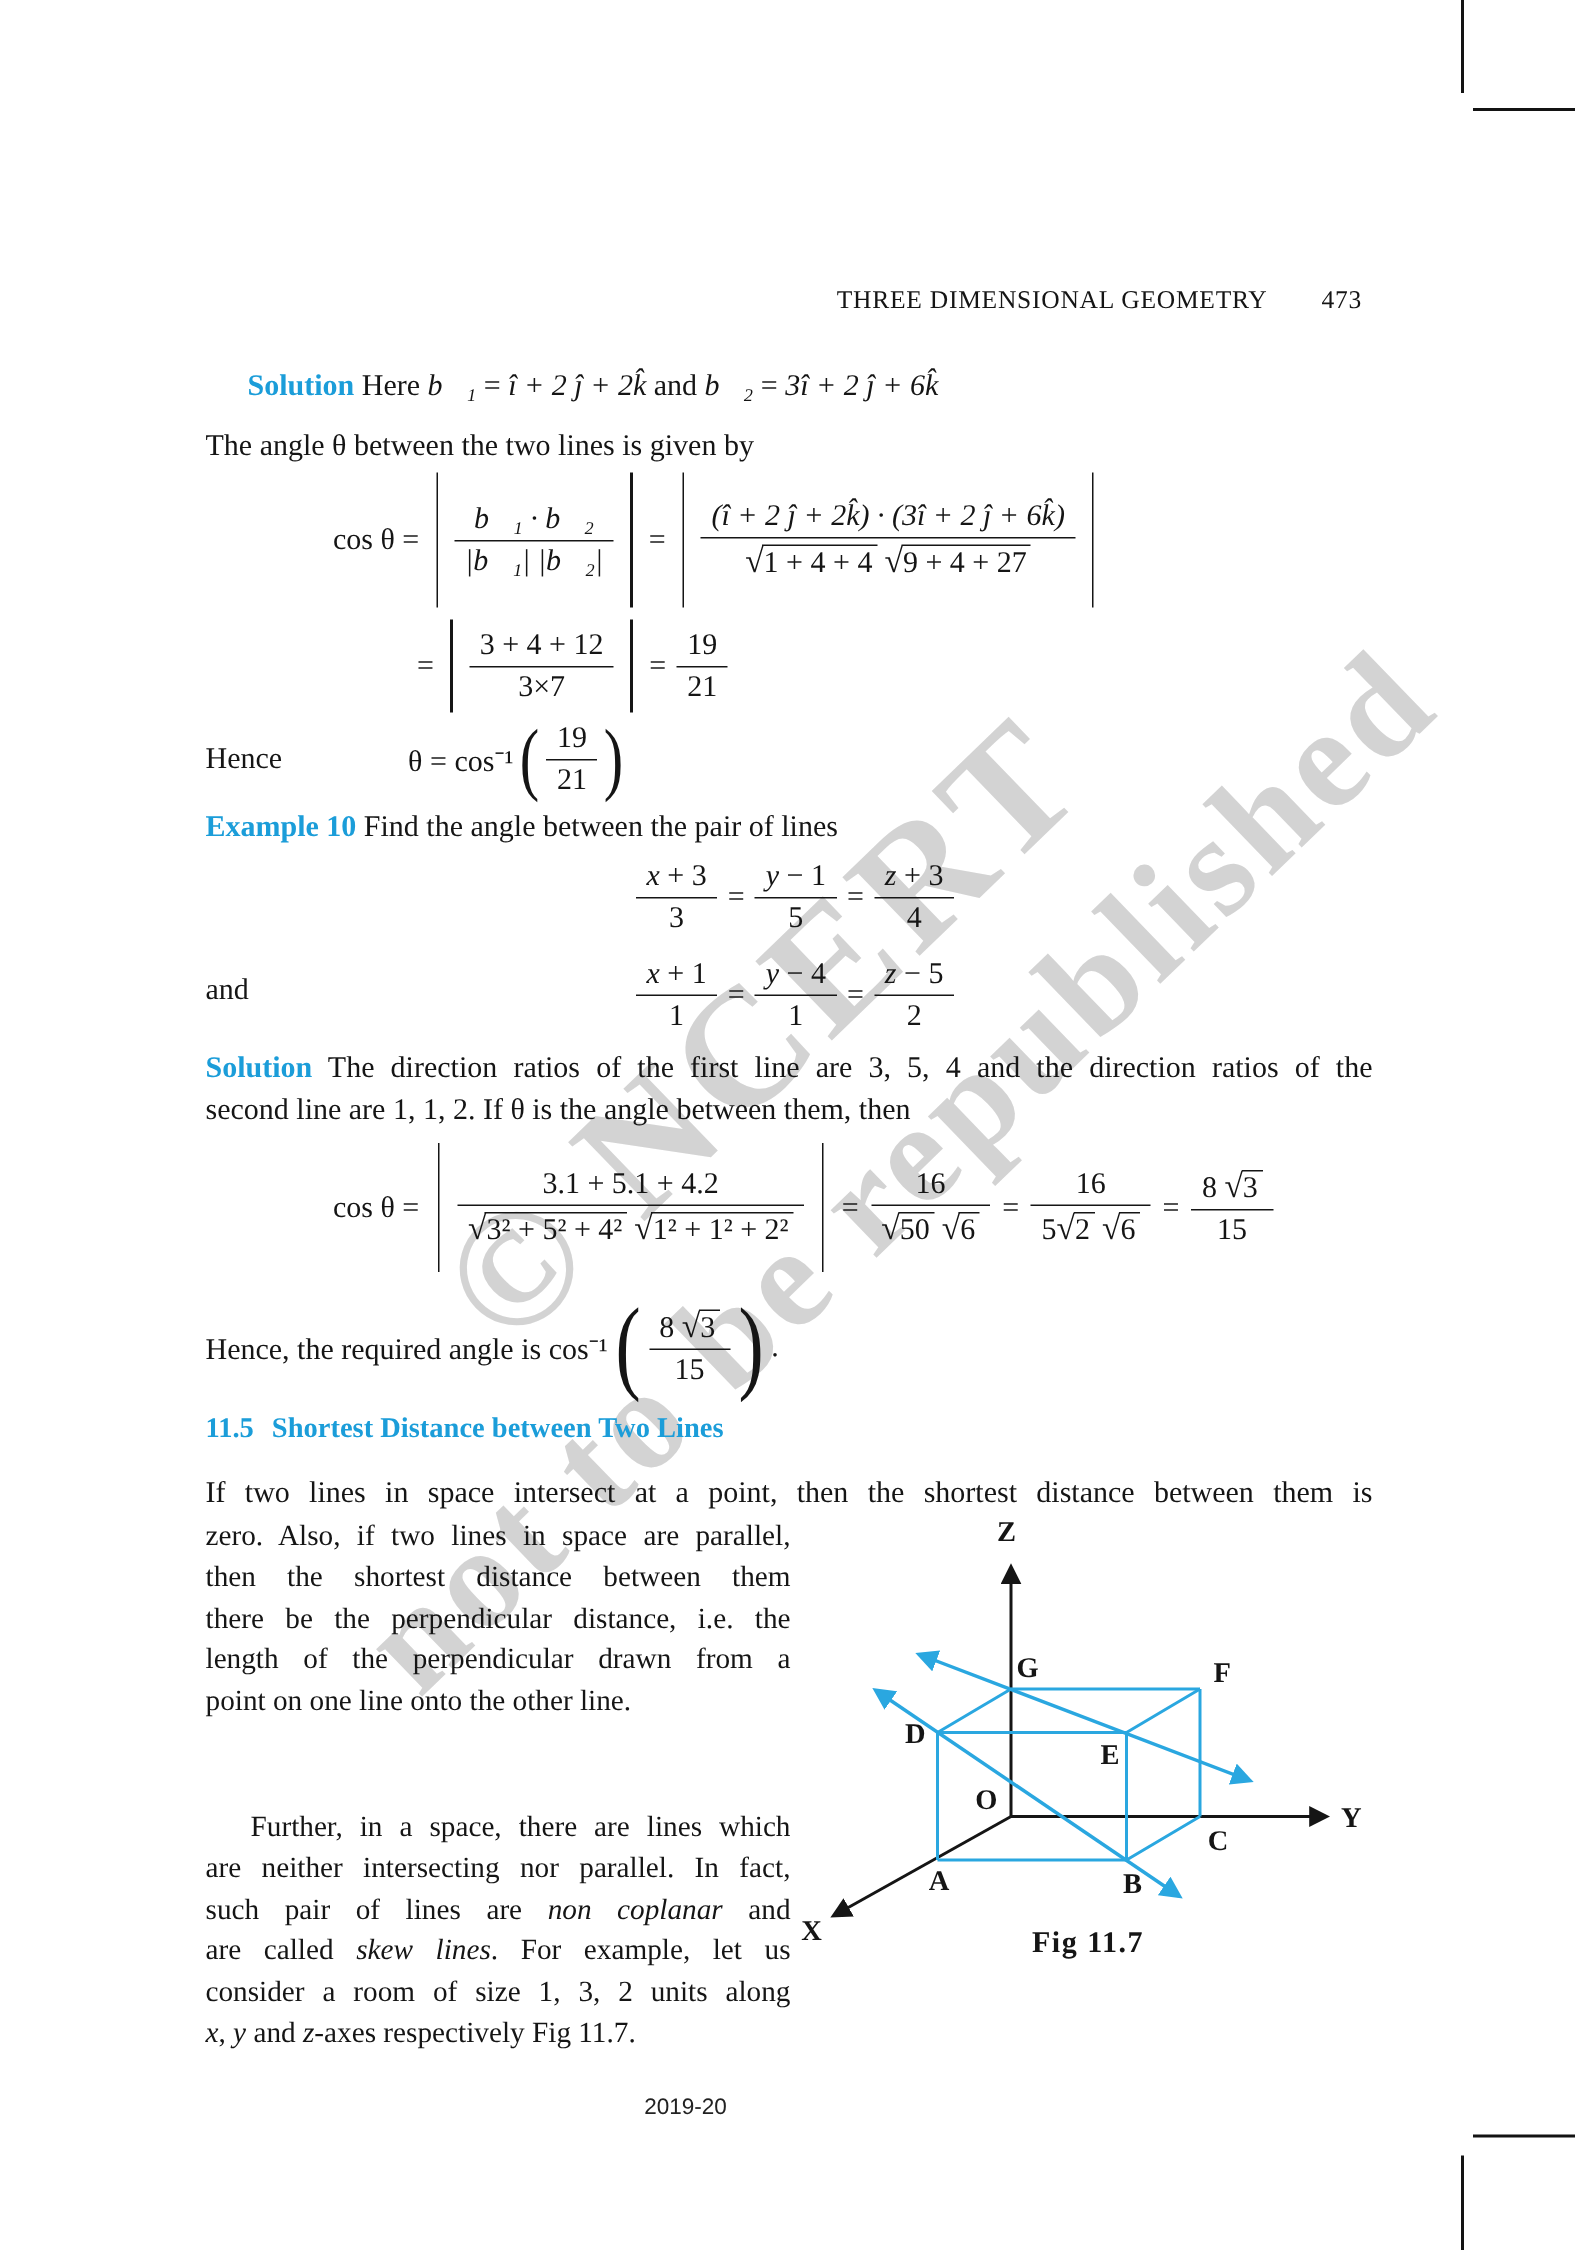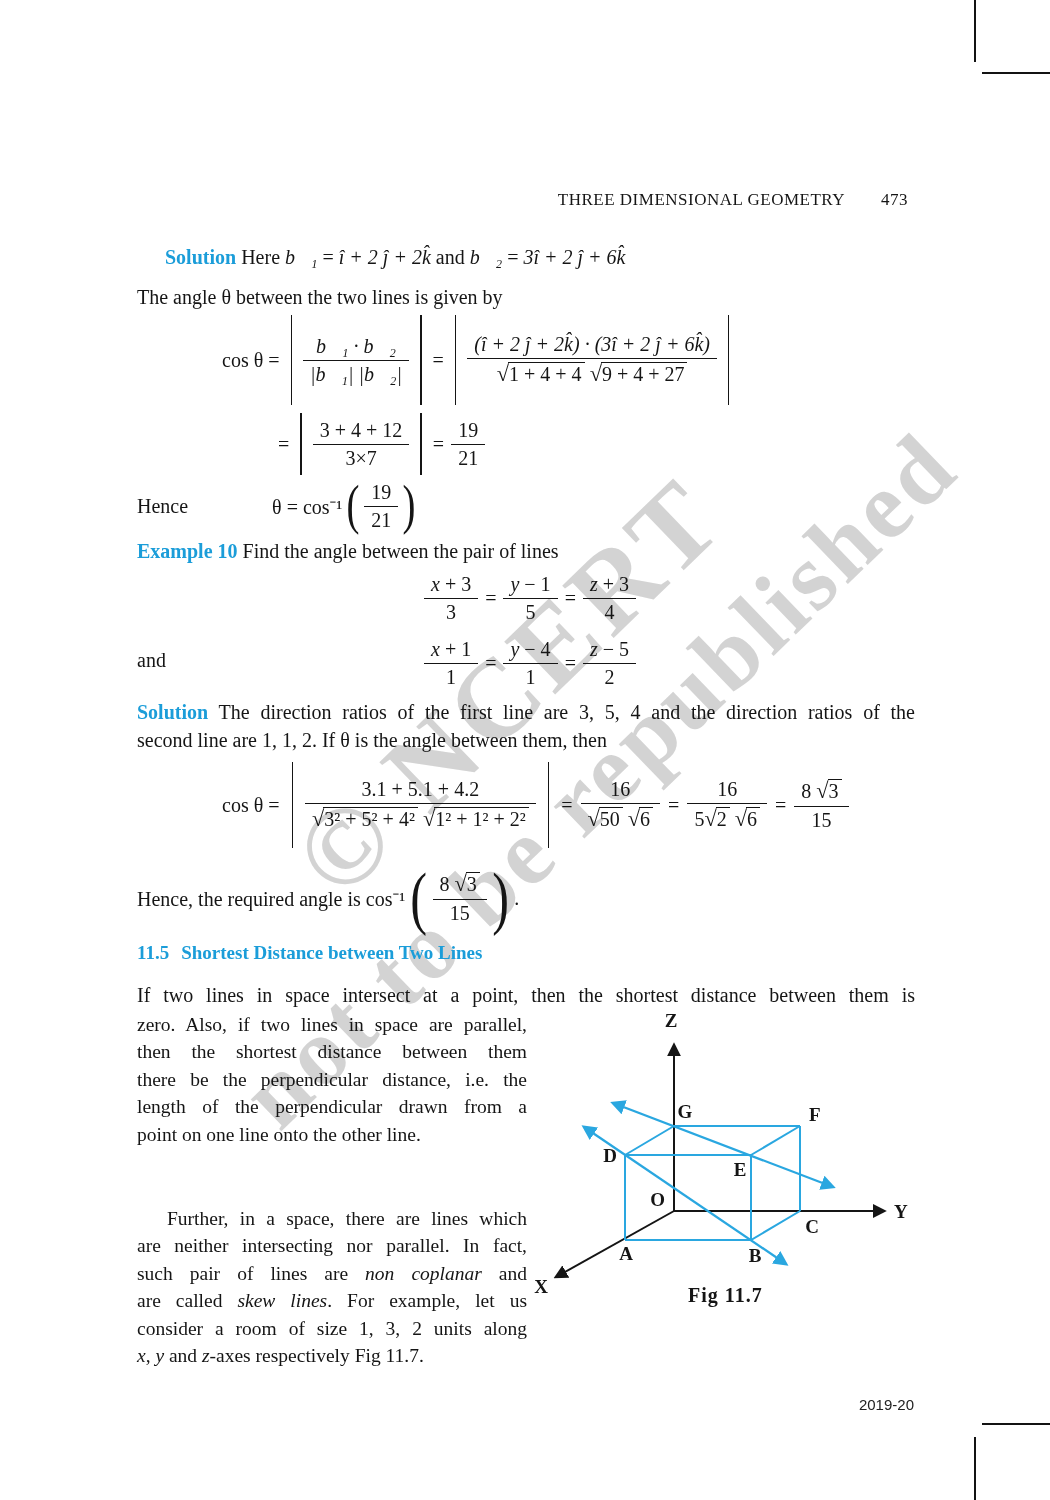--- a/index.html
+++ b/index.html
@@ -51,21 +51,21 @@
   .bp52{font-size:54px;}
   .bp66{font-size:70px;}
   .gap70{display:inline-block;width:70px;}
   
   .sechead{position:absolute;left:137px;top:942px;font-size:19px;font-weight:bold;color:var(--blue);z-index:1;}
   .sechead .st{margin-left:12px;}
   
   .figure{position:absolute;left:528px;top:1003px;width:412px;height:312px;z-index:1;}
   .figcap{position:absolute;left:160px;top:281px;font-size:20px;font-weight:bold;letter-spacing:1px;}
   
-  .footer{position:absolute;left:0;top:1396px;width:914px;text-align:right;
+  .footer{position:absolute;left:0;top:1396px;width:914px;text-align:center;
           font-family:"Liberation Sans",sans-serif;font-size:15px;color:#222;z-index:1;}
   .cmark{position:absolute;background:#131313;z-index:2;}
 </style>
 </head>
 <body>
 
 <div class="page">
 
   <div class="watermark">
     <div class="wm1">© NCERT</div>

